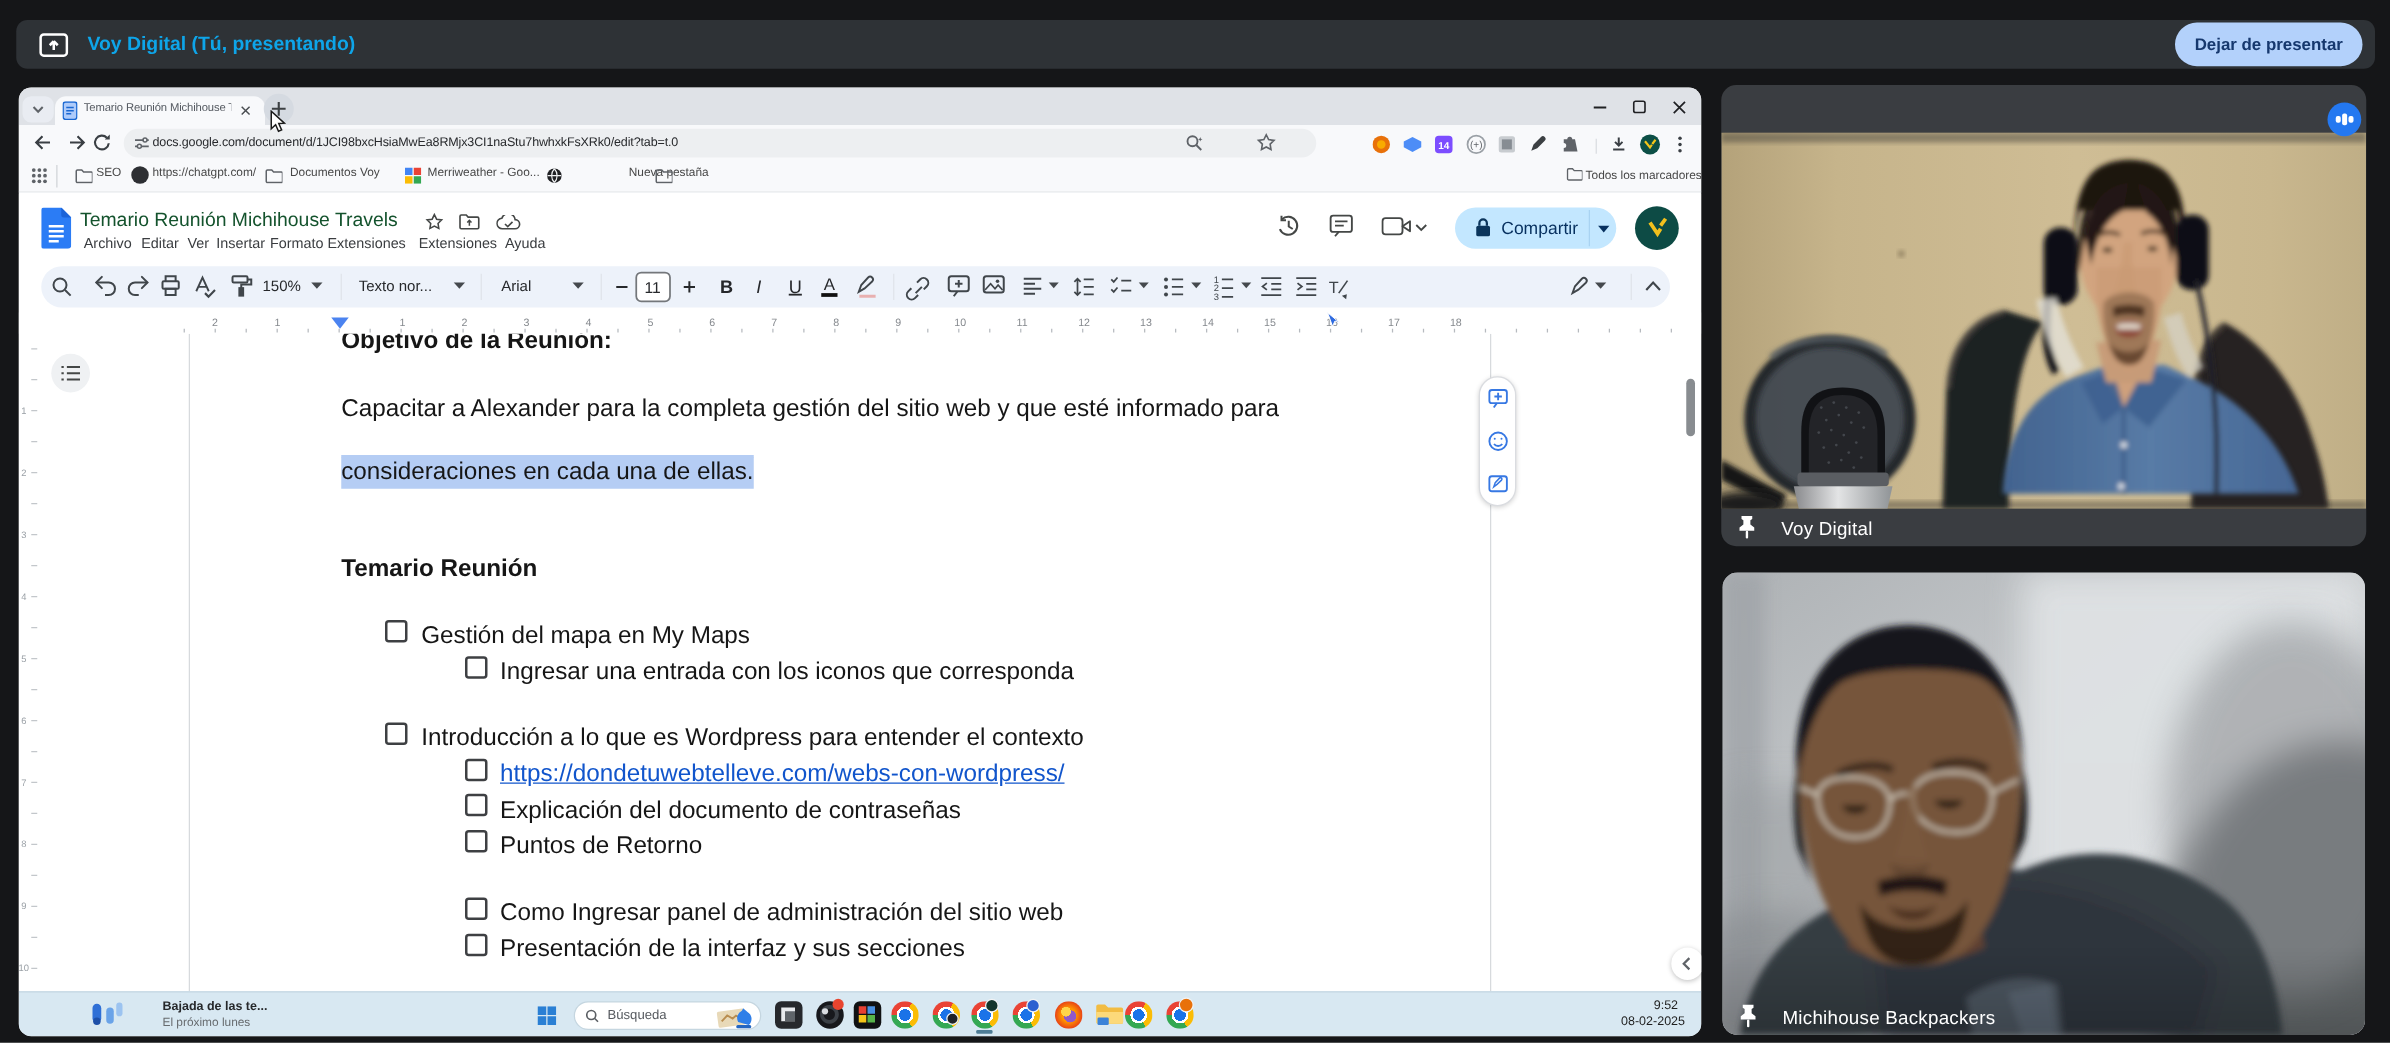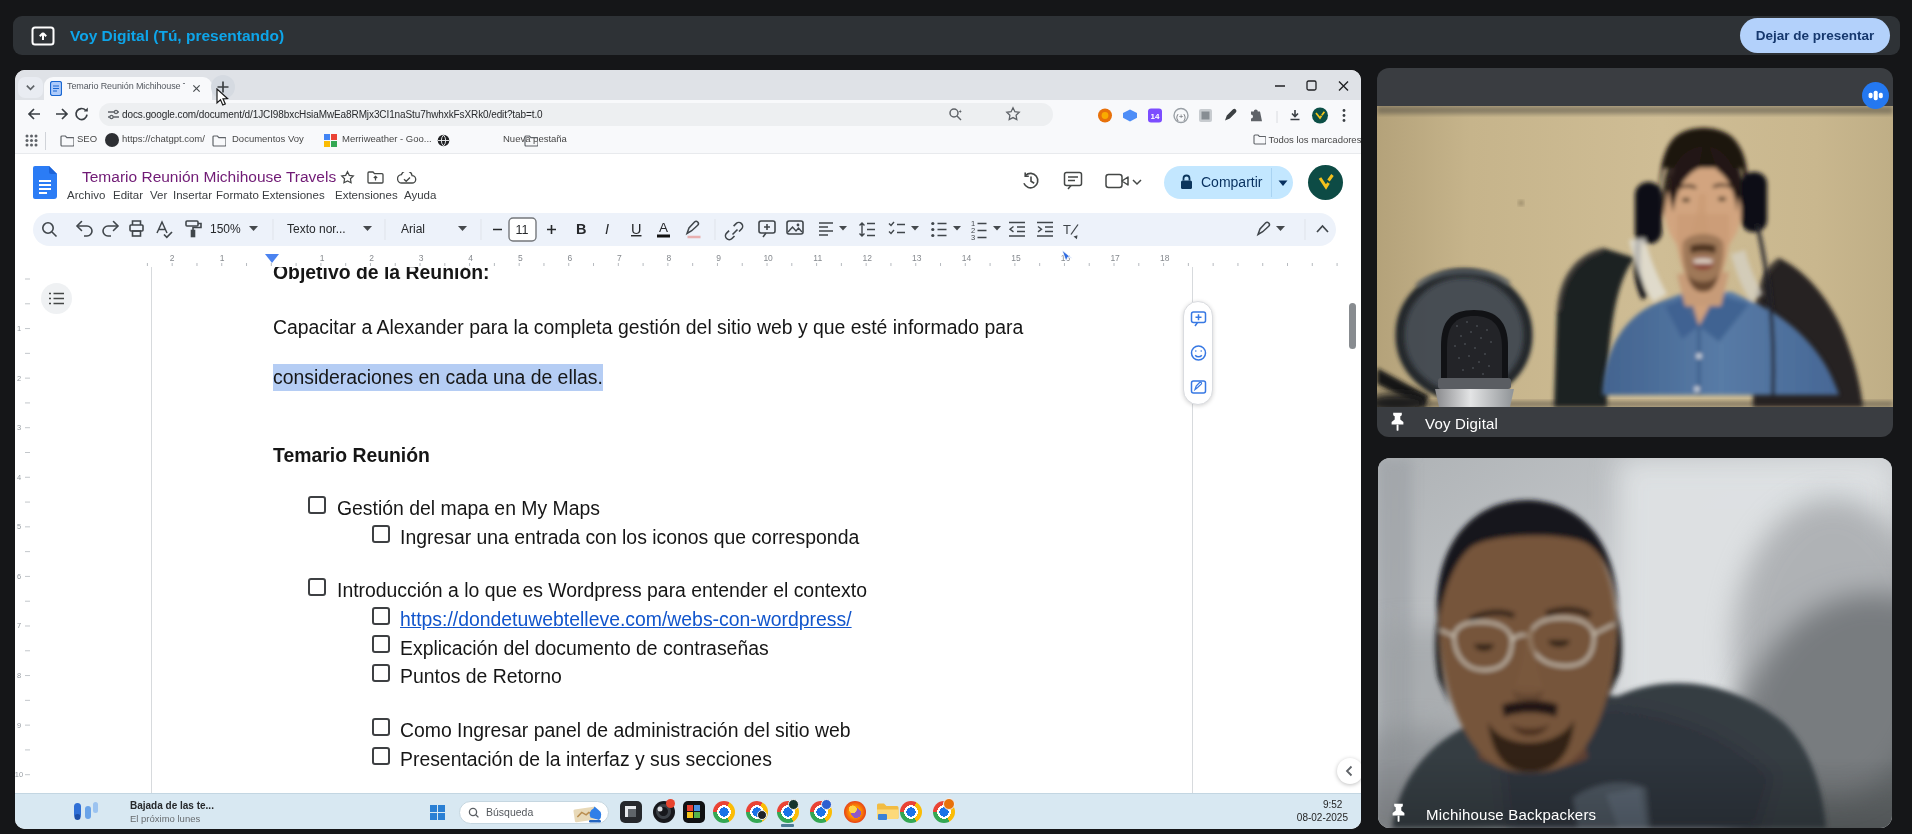--- a/index.html
+++ b/index.html
@@ -158,21 +158,21 @@
     Todos los marcadores
   </div>
 
   <div class="abs" style="left:0;top:85px;width:1346px;height:638px;background:#fff;"></div>
 
   <svg class="abs" style="left:18px;top:96px" width="24" height="33" viewBox="0 0 24 33">
     <path d="M2 0 h14 l8 8 v22 a3 3 0 0 1 -3 3 H2 a2 2 0 0 1 -2-2 V2 a2 2 0 0 1 2-2z" fill="#2b7cf5"></path>
     <path d="M16 0 l8 8 h-6 a2 2 0 0 1 -2-2z" fill="#1b63d8"></path>
     <path d="M6 15h12M6 19h12M6 23h12M6 27h8" stroke="#fff" stroke-width="2"></path>
   </svg>
-  <div class="abs" style="left:49px;top:98px;font-size:15.5px;color:#701a75;letter-spacing:0;margin-left:18px;">Temario Reunión Michihouse Travels</div>
+  <div class="abs" style="left:49px;top:98px;font-size:15.5px;color:#14532d;letter-spacing:0;">Temario Reunión Michihouse Travels</div>
   <svg class="abs" style="left:325px;top:100px" width="15" height="15" viewBox="0 0 16 16">
       <path d="M8 1.8l1.9 3.9 4.3.6-3.1 3 .7 4.3L8 11.6l-3.8 2 .7-4.3-3.1-3 4.3-.6z" fill="none" stroke="#444746" stroke-width="1.3"></path>
     </svg>
   <svg class="abs" style="left:352px;top:101px" width="17" height="14" viewBox="0 0 17 14">
       <path d="M1 2 a1 1 0 0 1 1-1 h4 l1.5 1.7 H15 a1 1 0 0 1 1 1 V11 a1 1 0 0 1 -1 1 H2 a1 1 0 0 1 -1-1z" fill="none" stroke="#444746" stroke-width="1.3"></path>
       <path d="M8.5 9.5 v-4 M6.8 7l1.7-1.7L10.2 7" stroke="#444746" stroke-width="1.2" fill="none"></path>
     </svg>
   <svg class="abs" style="left:382px;top:102px" width="20" height="13" viewBox="0 0 20 13">
       <path d="M5 11 a4.2 4.2 0 0 1 -.5-8.4 a5.5 5.5 0 0 1 10.6 1.1 A3.6 3.6 0 0 1 15 11z" fill="none" stroke="#444746" stroke-width="1.3"></path>
       <path d="M7 7.2l2.2 2.1 3.8-3.8" stroke="#444746" stroke-width="1.3" fill="none"></path>

